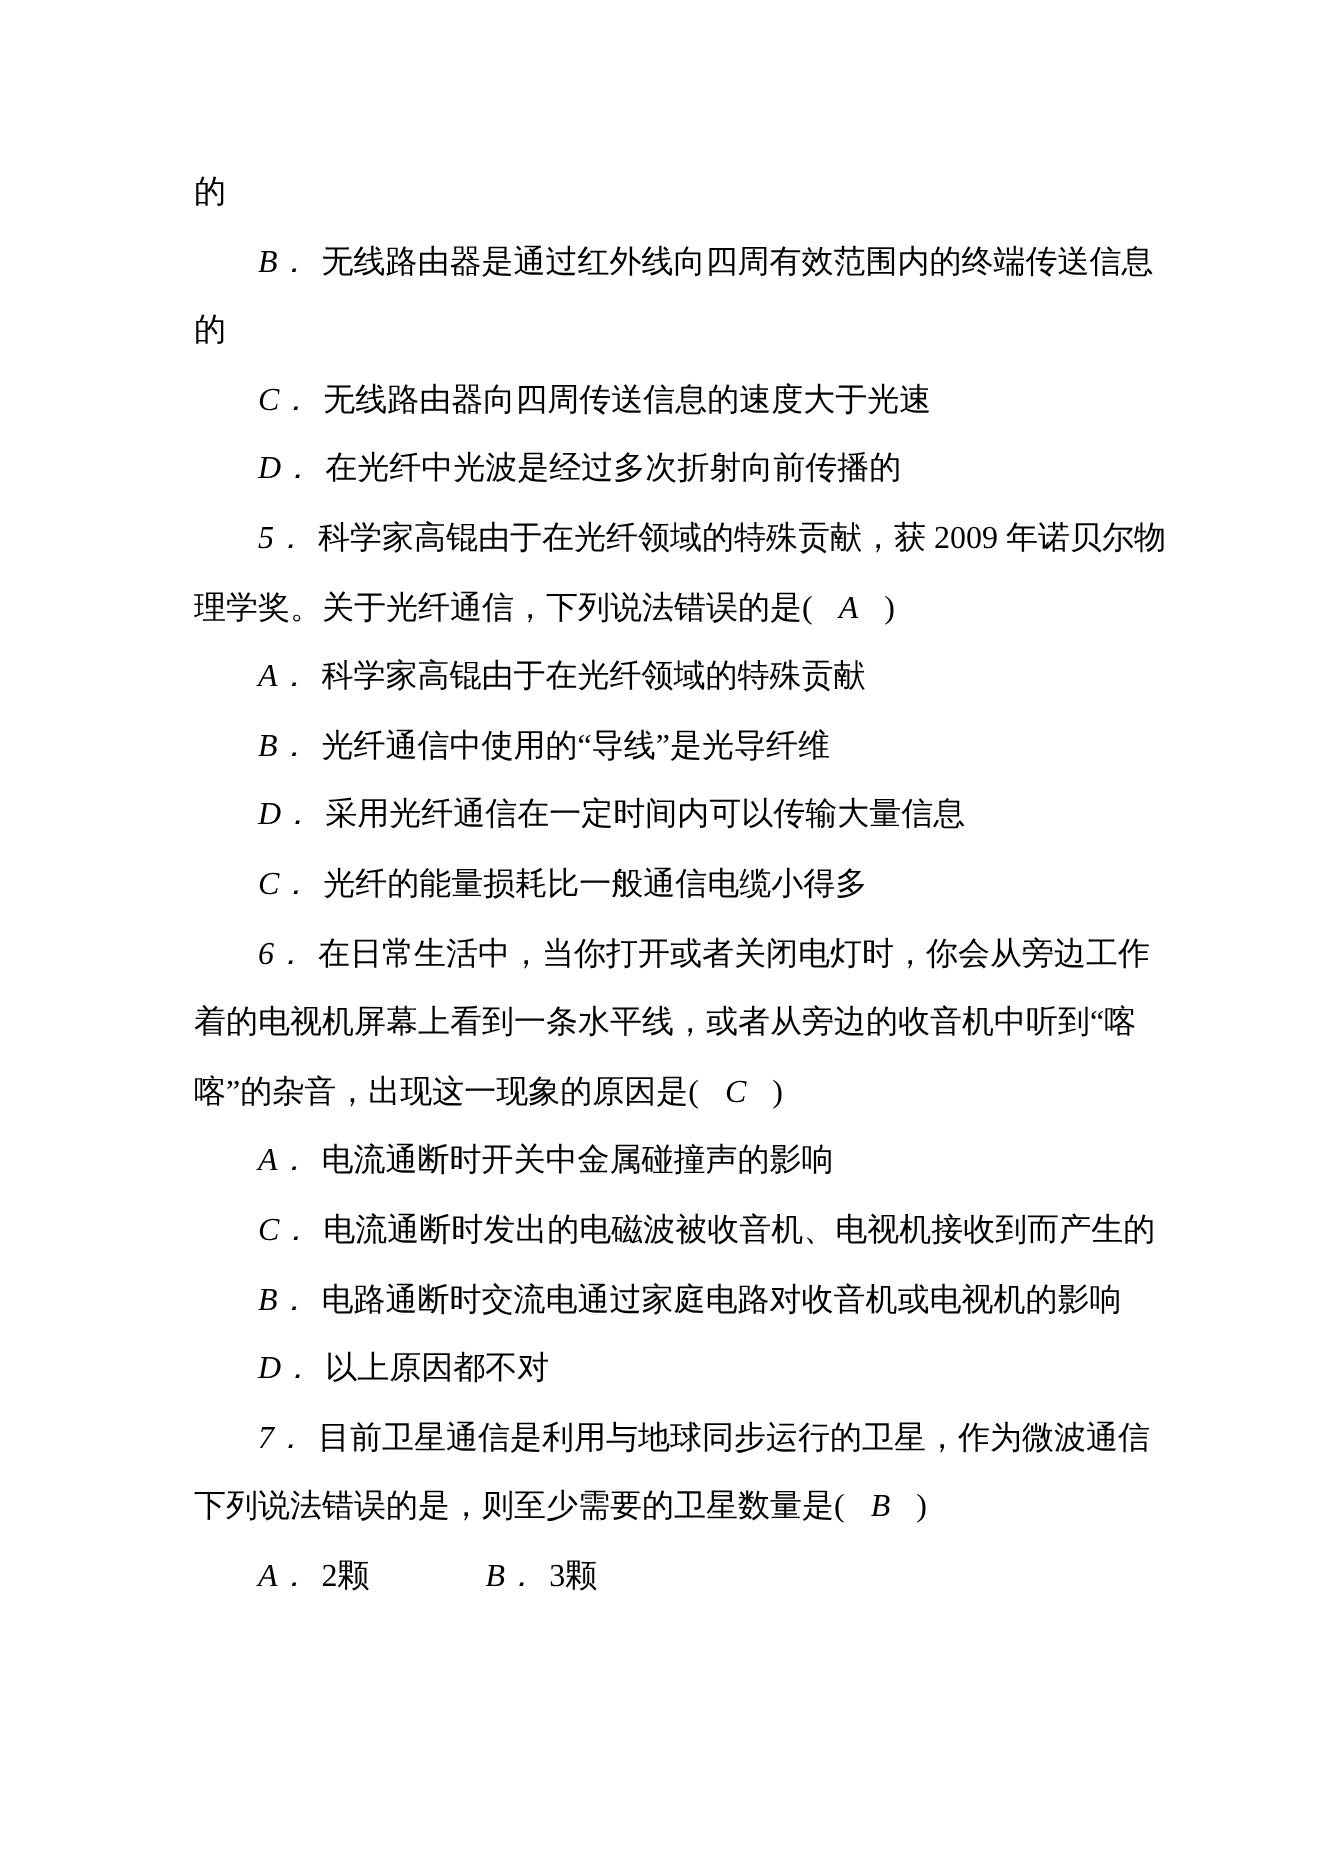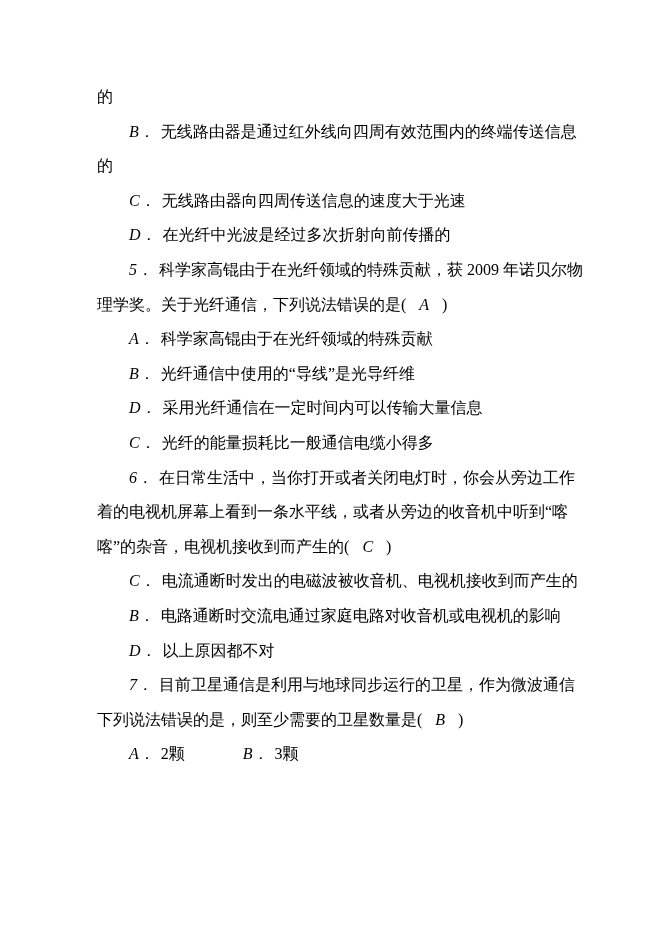--- a/index.html
+++ b/index.html
@@ -67,22 +67,23 @@
   <div class="line indent"><span class="m">B．</span><span>光纤通信中使用的“导线”是光导纤维</span></div>
 
   <div class="line indent"><span class="m">D．</span><span>采用光纤通信在一定时间内可以传输大量信息</span></div>
 
   <div class="line indent"><span class="m">C．</span><span>光纤的能量损耗比一般通信电缆小得多</span></div>
 
   <div class="line indent"><span class="m">6．</span><span>在日常生活中，当你打开或者关闭电灯时，你会从旁边工作</span></div>
 
   <div class="line"><span>着的电视机屏幕上看到一条水平线，或者从旁边的收音机中听到“喀</span></div>
 
-  <div class="line"><span>喀”的杂音，电视机接收到而产生的(</span><span class="ans">C</span><span>)</span></div>
+  <div class="line"><span>喀”的杂音，出现这一现象的原因是(</span><span class="ans">C</span><span>)</span></div>
 
+  <div class="line indent"><span class="m">A．</span><span>电流通断时开关中金属碰撞声的影响</span></div>
 
   <div class="line indent"><span class="m">C．</span><span>电流通断时发出的电磁波被收音机、电视机接收到而产生的</span></div>
 
   <div class="line indent"><span class="m">B．</span><span>电路通断时交流电通过家庭电路对收音机或电视机的影响</span></div>
 
   <div class="line indent"><span class="m">D．</span><span>以上原因都不对</span></div>
 
   <div class="line indent"><span class="m">7．</span><span>目前卫星通信是利用与地球同步运行的卫星，作为微波通信</span></div>
 
 

